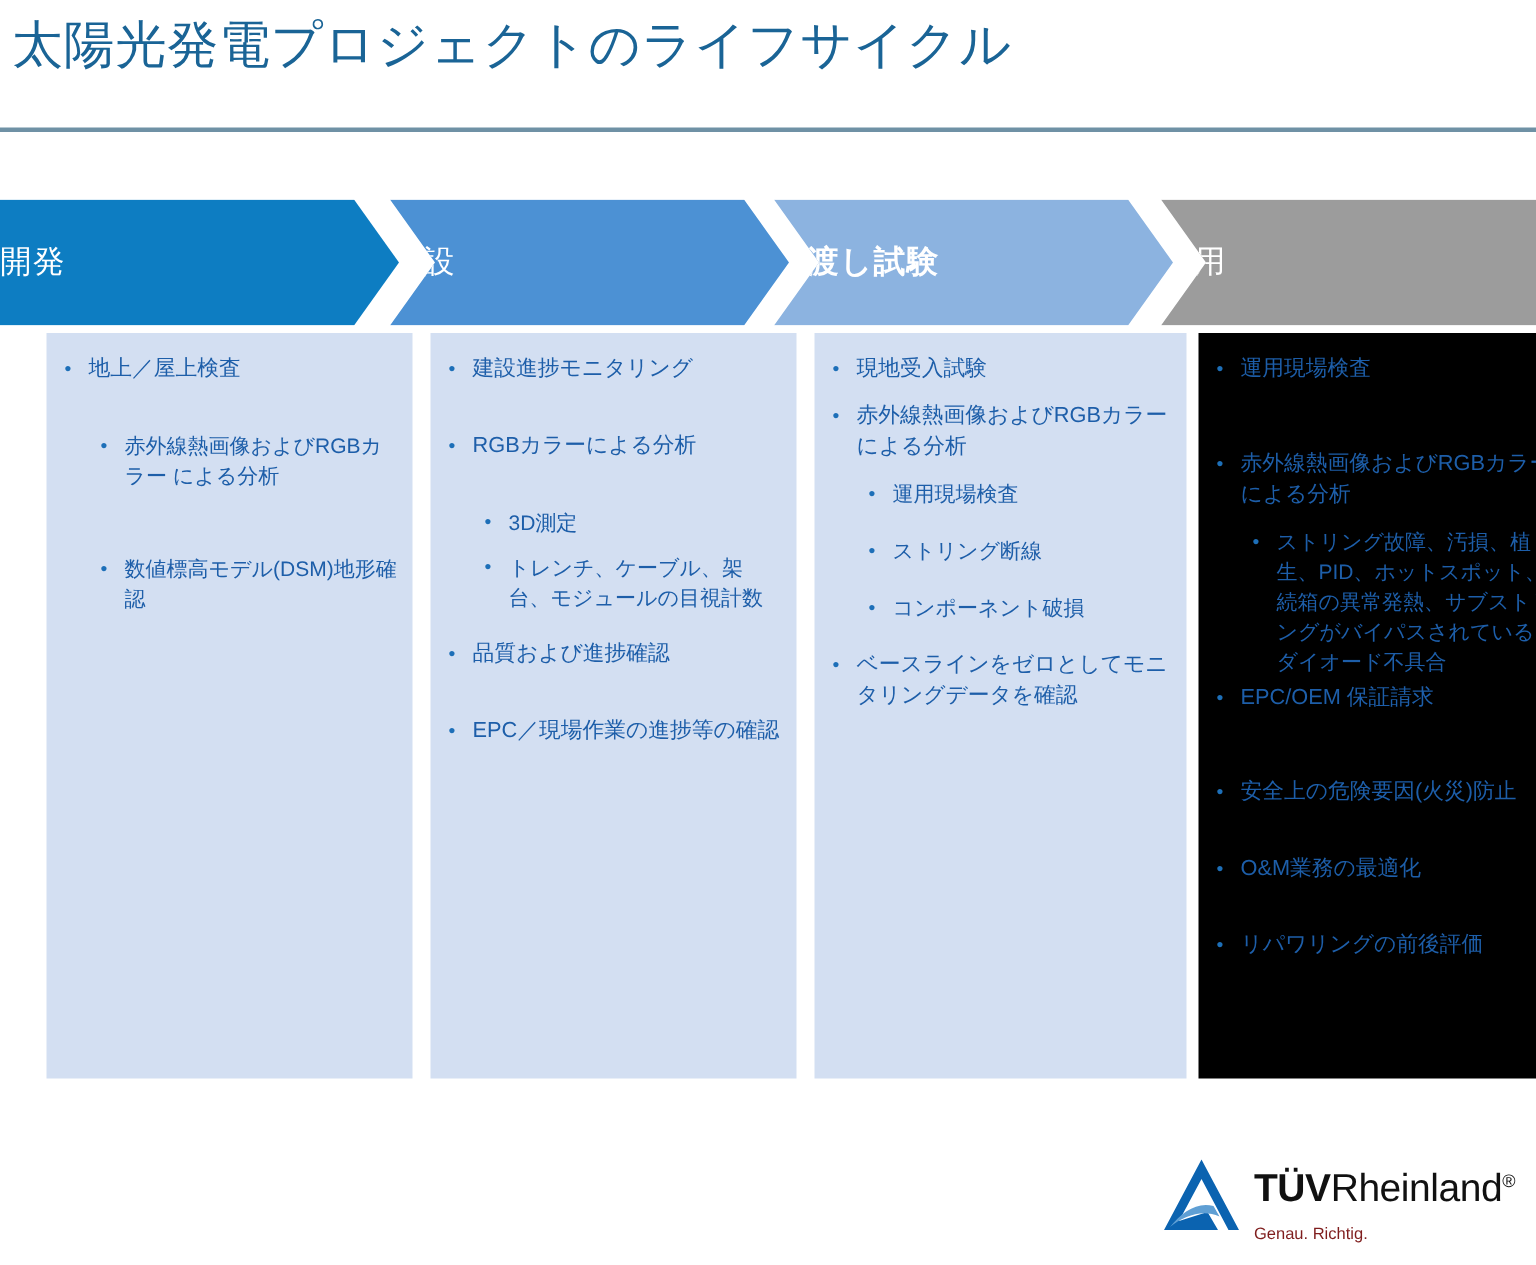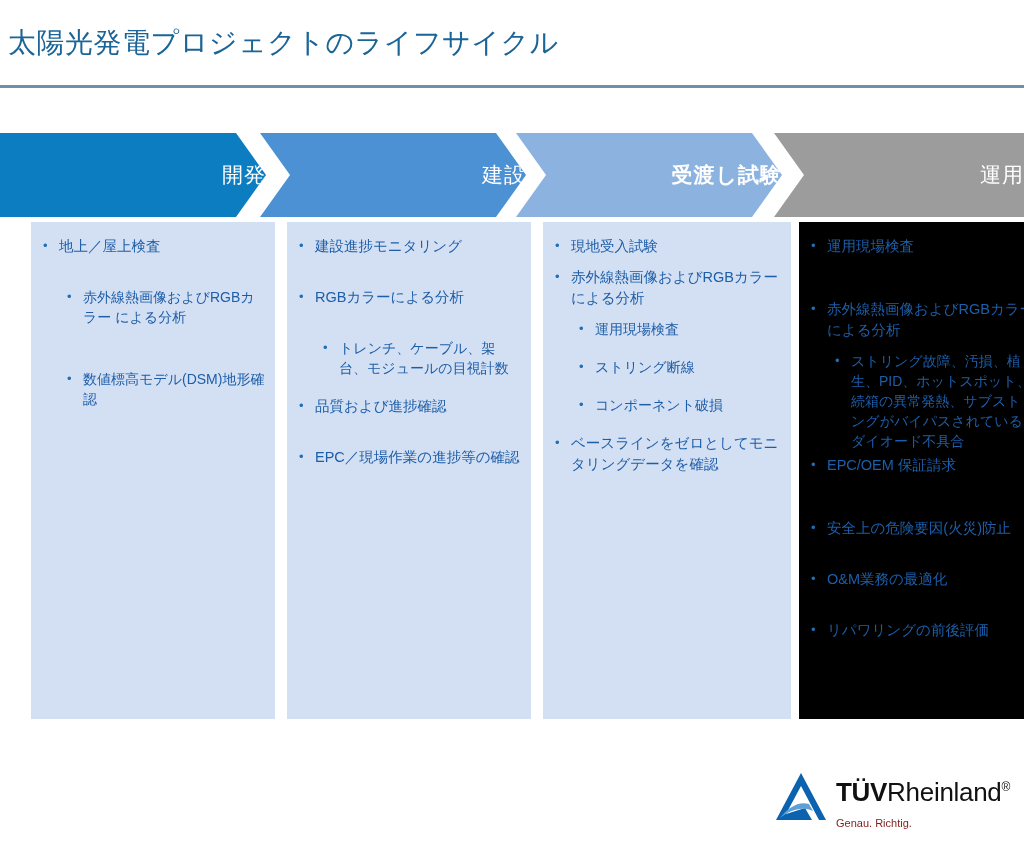--- a/index.html
+++ b/index.html
@@ -17,22 +17,22 @@
     position: relative;
     width: 1024px;
     height: 843px;
     background: #ffffff;
   }
 
   
   .title {
     position: absolute;
     left: 8px;
-    top: 26px;
-    font-size: 28px;
+    top: 13px;
+    font-size: 34px;
     line-height: 34px;
     color: #1a6496;
     letter-spacing: 0.5px;
     white-space: nowrap;
   }
   .title-rule {
     position: absolute;
     left: 0px;
     top: 85px;
     width: 1024px;
@@ -47,21 +47,21 @@
     top: 133px;
     width: 1024px;
     height: 84px;
   }
   .chev {
     position: absolute;
     top: 0;
     height: 84px;
     display: flex;
     align-items: center;
-    justify-content: flex-end;
+    justify-content: flex-start;
   }
   .chev-label {
     color: #ffffff;
     font-size: 21px;
     line-height: 28px;
     letter-spacing: 1px;
     position: relative;
     z-index: 2;
     pointer-events: none;
   }
@@ -210,20 +210,21 @@
             <li class="b2 gap-xl"><span>赤外線熱画像およびRGBカラー による分析</span></li>
             <li class="b2"><span>数値標高モデル(DSM)地形確認</span></li>
           </ul>
         </ul>
     </div>
     <div class="panel p2" style="background: rgb(211, 223, 242);">
       <ul class="lvl1">
           <li class="b1 gap-lg"><span>建設進捗モニタリング</span></li>
           <li class="b1 gap-lg"><span>RGBカラーによる分析</span></li>
           <ul class="lvl2">
+            <li class="b2 gap-sm"><span>3D測定</span></li>
             <li class="b2"><span>トレンチ、ケーブル、架台、モジュールの目視計数</span></li>
           </ul>
           <li class="b1 gap-lg"><span>品質および進捗確認</span></li>
           <li class="b1"><span>EPC／現場作業の進捗等の確認</span></li>
         </ul>
     </div>
     <div class="panel p3" style="background: rgb(211, 223, 242);">
       <ul class="lvl1">
           <li class="b1 gap-sm"><span>現地受入試験</span></li>
           <li class="b1 gap-sm"><span>赤外線熱画像およびRGBカラーによる分析</span></li>

